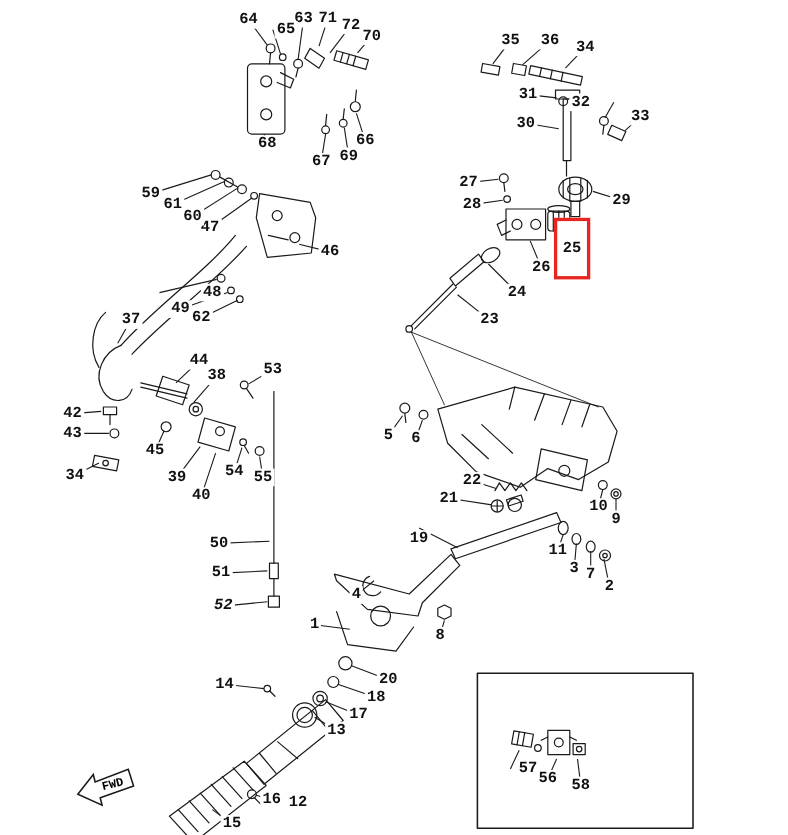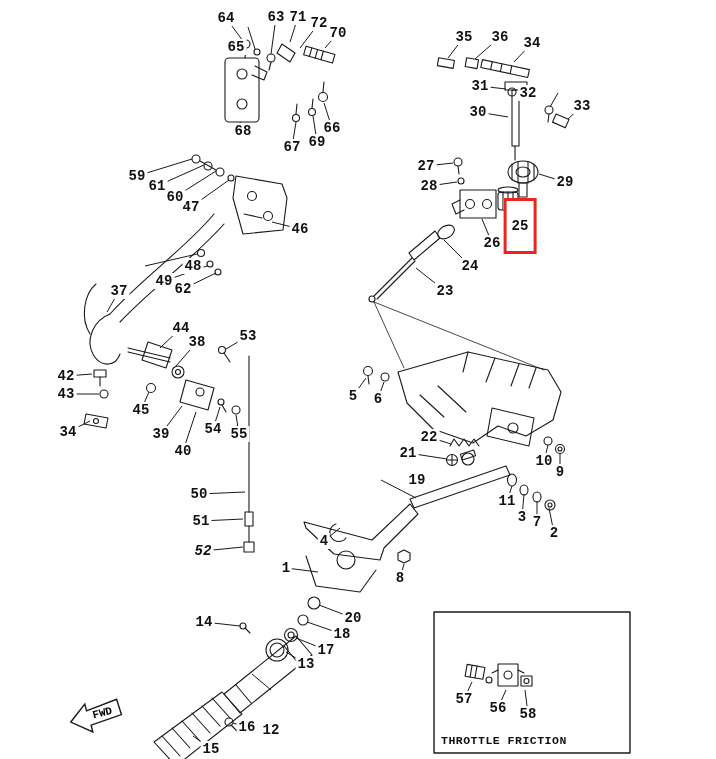--- a/index.html
+++ b/index.html
@@ -312,21 +312,21 @@
       <span class="part-label" style="left: 560px; top: 472px;">9</span>
       <span class="part-label" style="left: 544px; top: 461px;">10</span>
       <span class="part-label" style="left: 507px; top: 501px;">11</span>
       <span class="part-label" style="left: 271px; top: 730px;">12</span>
       <span class="part-label" style="left: 306px; top: 664px;">13</span>
       <span class="part-label" style="left: 204px; top: 622px;">14</span>
       <span class="part-label" style="left: 211px; top: 749px;">15</span>
       <span class="part-label" style="left: 247px; top: 727px;">16</span>
       <span class="part-label" style="left: 326px; top: 650px;">17</span>
       <span class="part-label" style="left: 342px; top: 634px;">18</span>
-      <span class="part-label" style="left: 381px; top: 480px; margin-left: 36px;">19</span>
+      <span class="part-label" style="left: 381px; top: 490px;">19</span>
       <span class="part-label" style="left: 353px; top: 618px;">20</span>
       <span class="part-label" style="left: 408px; top: 453px;">21</span>
       <span class="part-label" style="left: 429px; top: 437px;">22</span>
       <span class="part-label" style="left: 445px; top: 291px;">23</span>
       <span class="part-label" style="left: 470px; top: 266px;">24</span>
       <span class="part-label highlighted" style="left: 520px; top: 226px;">25</span>
       <span class="part-label" style="left: 492px; top: 243px;">26</span>
       <span class="part-label" style="left: 426px; top: 166px;">27</span>
       <span class="part-label" style="left: 429px; top: 186px;">28</span>
       <span class="part-label" style="left: 565px; top: 182px;">29</span>
@@ -350,32 +350,31 @@
       <span class="part-label" style="left: 191px; top: 207px;">47</span>
       <span class="part-label" style="left: 145px; top: 266px; margin-left: 48px;">48</span>
       <span class="part-label" style="left: 164px; top: 281px;">49</span>
       <span class="part-label" style="left: 199px; top: 494px;">50</span>
       <span class="part-label" style="left: 201px; top: 521px;">51</span>
       <span class="part-label" style="left: 203px; top: 551px; font-style: italic;">52</span>
       <span class="part-label" style="left: 248px; top: 336px;">53</span>
       <span class="part-label" style="left: 213px; top: 429px;">54</span>
       <span class="part-label" style="left: 239px; top: 434px;">55</span>
       <span class="part-label" style="left: 498px; top: 708px;">56</span>
-      <span class="part-label" style="left: 464px; top: 699px;">57</span>
+      <span class="part-label" style="left: 480px; top: 699px;">57</span>
       <span class="part-label" style="left: 528px; top: 714px;">58</span>
       <span class="part-label" style="left: 137px; top: 176px;">59</span>
       <span class="part-label" style="left: 175px; top: 197px;">60</span>
       <span class="part-label" style="left: 157px; top: 186px;">61</span>
       <span class="part-label" style="left: 183px; top: 289px;">62</span>
       <span class="part-label" style="left: 276px; top: 17px;">63</span>
       <span class="part-label" style="left: 226px; top: 18px;">64</span>
-      <span class="part-label" style="left: 236px; top: 27px; margin-top: 20px;">65</span>
+      <span class="part-label" style="left: 260px; top: 27px;">65</span>
       <span class="part-label" style="left: 332px; top: 128px;">66</span>
       <span class="part-label" style="left: 292px; top: 147px;">67</span>
       <span class="part-label" style="left: 243px; top: 131px;">68</span>
       <span class="part-label" style="left: 317px; top: 142px;">69</span>
       <span class="part-label" style="left: 338px; top: 33px;">70</span>
       <span class="part-label" style="left: 298px; top: 17px;">71</span>
       <span class="part-label" style="left: 319px; top: 23px;">72</span>
     </div>
 
-  <div class="inset-caption">THROTTLE FRICTION</div>
 </div>
 
 </body></html>

